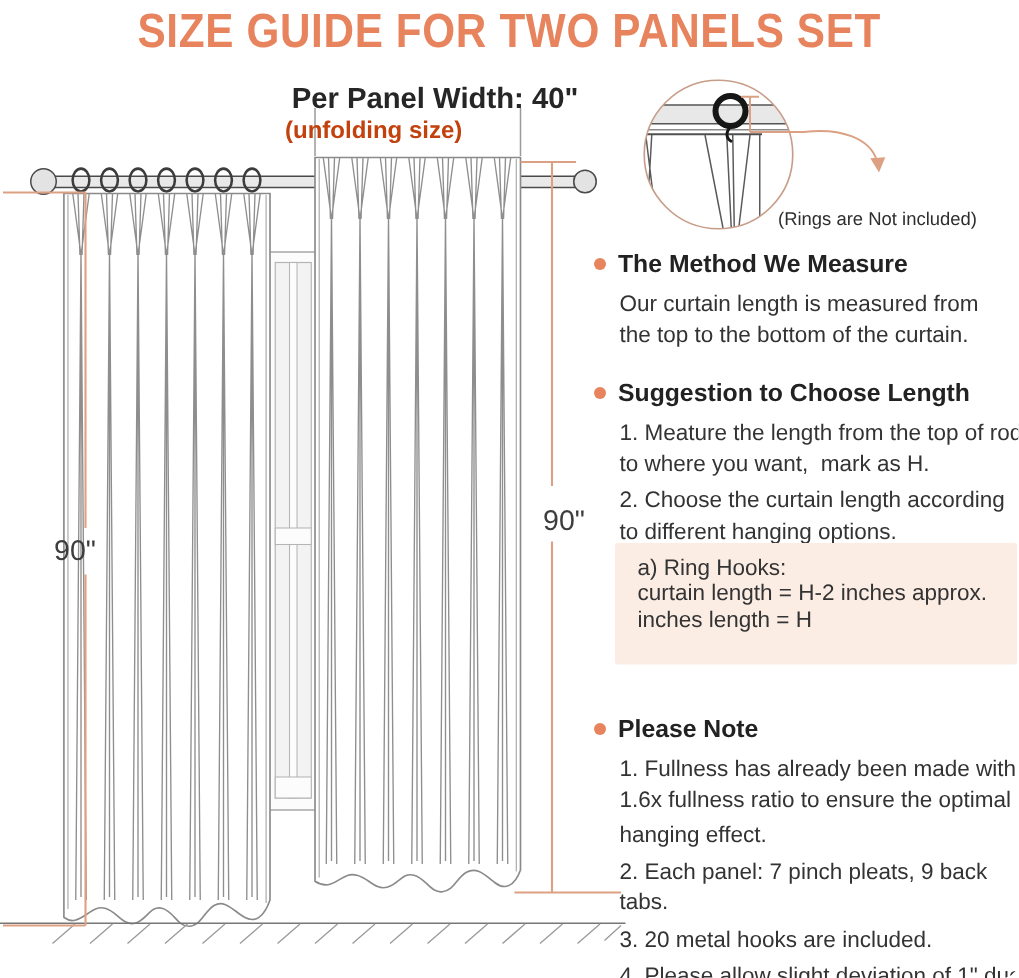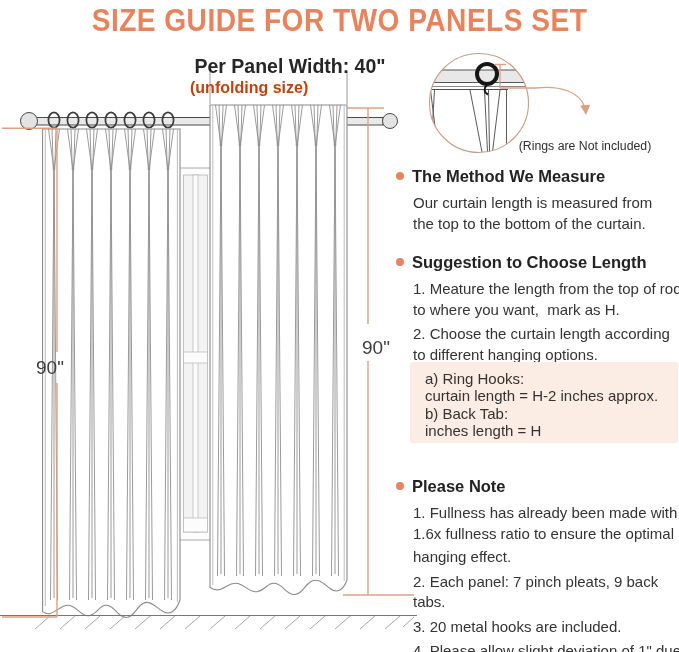--- a/index.html
+++ b/index.html
@@ -3,21 +3,21 @@
 <meta charset="utf-8">
 <style>
   :root{
     --accent:#E7845E;
     --measure-line:#DCA183;
     --box-bg:#FBECE4;
   }
   html,body{margin:0;padding:0;background:#fff;}
   .stage{
     position:relative;width:679px;height:652px;background:#fff;overflow:hidden;
-    font-family:"Liberation Sans","DejaVu Sans",sans-serif;color:#333;
+    font-family:"Liberation Sans","DejaVu Sans",sans-serif;color:#333;border-radius:11px;
   }
   .art{position:absolute;left:0;top:0;}
   .title{
     position:absolute;top:2px;left:0;width:679px;text-align:center;
     font-size:32px;font-weight:800;letter-spacing:.5px;color:var(--accent);
     transform:scaleX(.88);transform-origin:center;white-space:nowrap;
   }
   .lbl{position:absolute;color:#2e2e2e;}
   .width-main{left:190px;top:55px;width:200px;text-align:center;font-size:19.5px;font-weight:700;color:#262626;white-space:nowrap;}
   .width-sub{left:190px;top:79px;width:200px;font-size:16px;font-weight:700;color:#c2410c;}
@@ -182,21 +182,20 @@
     </div>
     <div class="line">1. Meature the length from the top of rod</div>
     <div class="line">to where you want,  mark as H.</div>
     <div class="line g">2. Choose the curtain length according</div>
     <div class="line">to different hanging options.</div>
   </section>
 
   <div class="optbox">
     <div>a) Ring Hooks:</div>
     <div>curtain length = H-2 inches approx.</div>
-    <div>b) Back Tab:</div>
     <div>inches length = H</div>
   </div>
 
   <section class="sec sec3">
     <div class="head">
       <span class="dot"></span>
       <span>Please Note</span>
     </div>
     <div class="line">1. Fullness has already been made with</div>
     <div class="line">1.6x fullness ratio to ensure the optimal</div>

